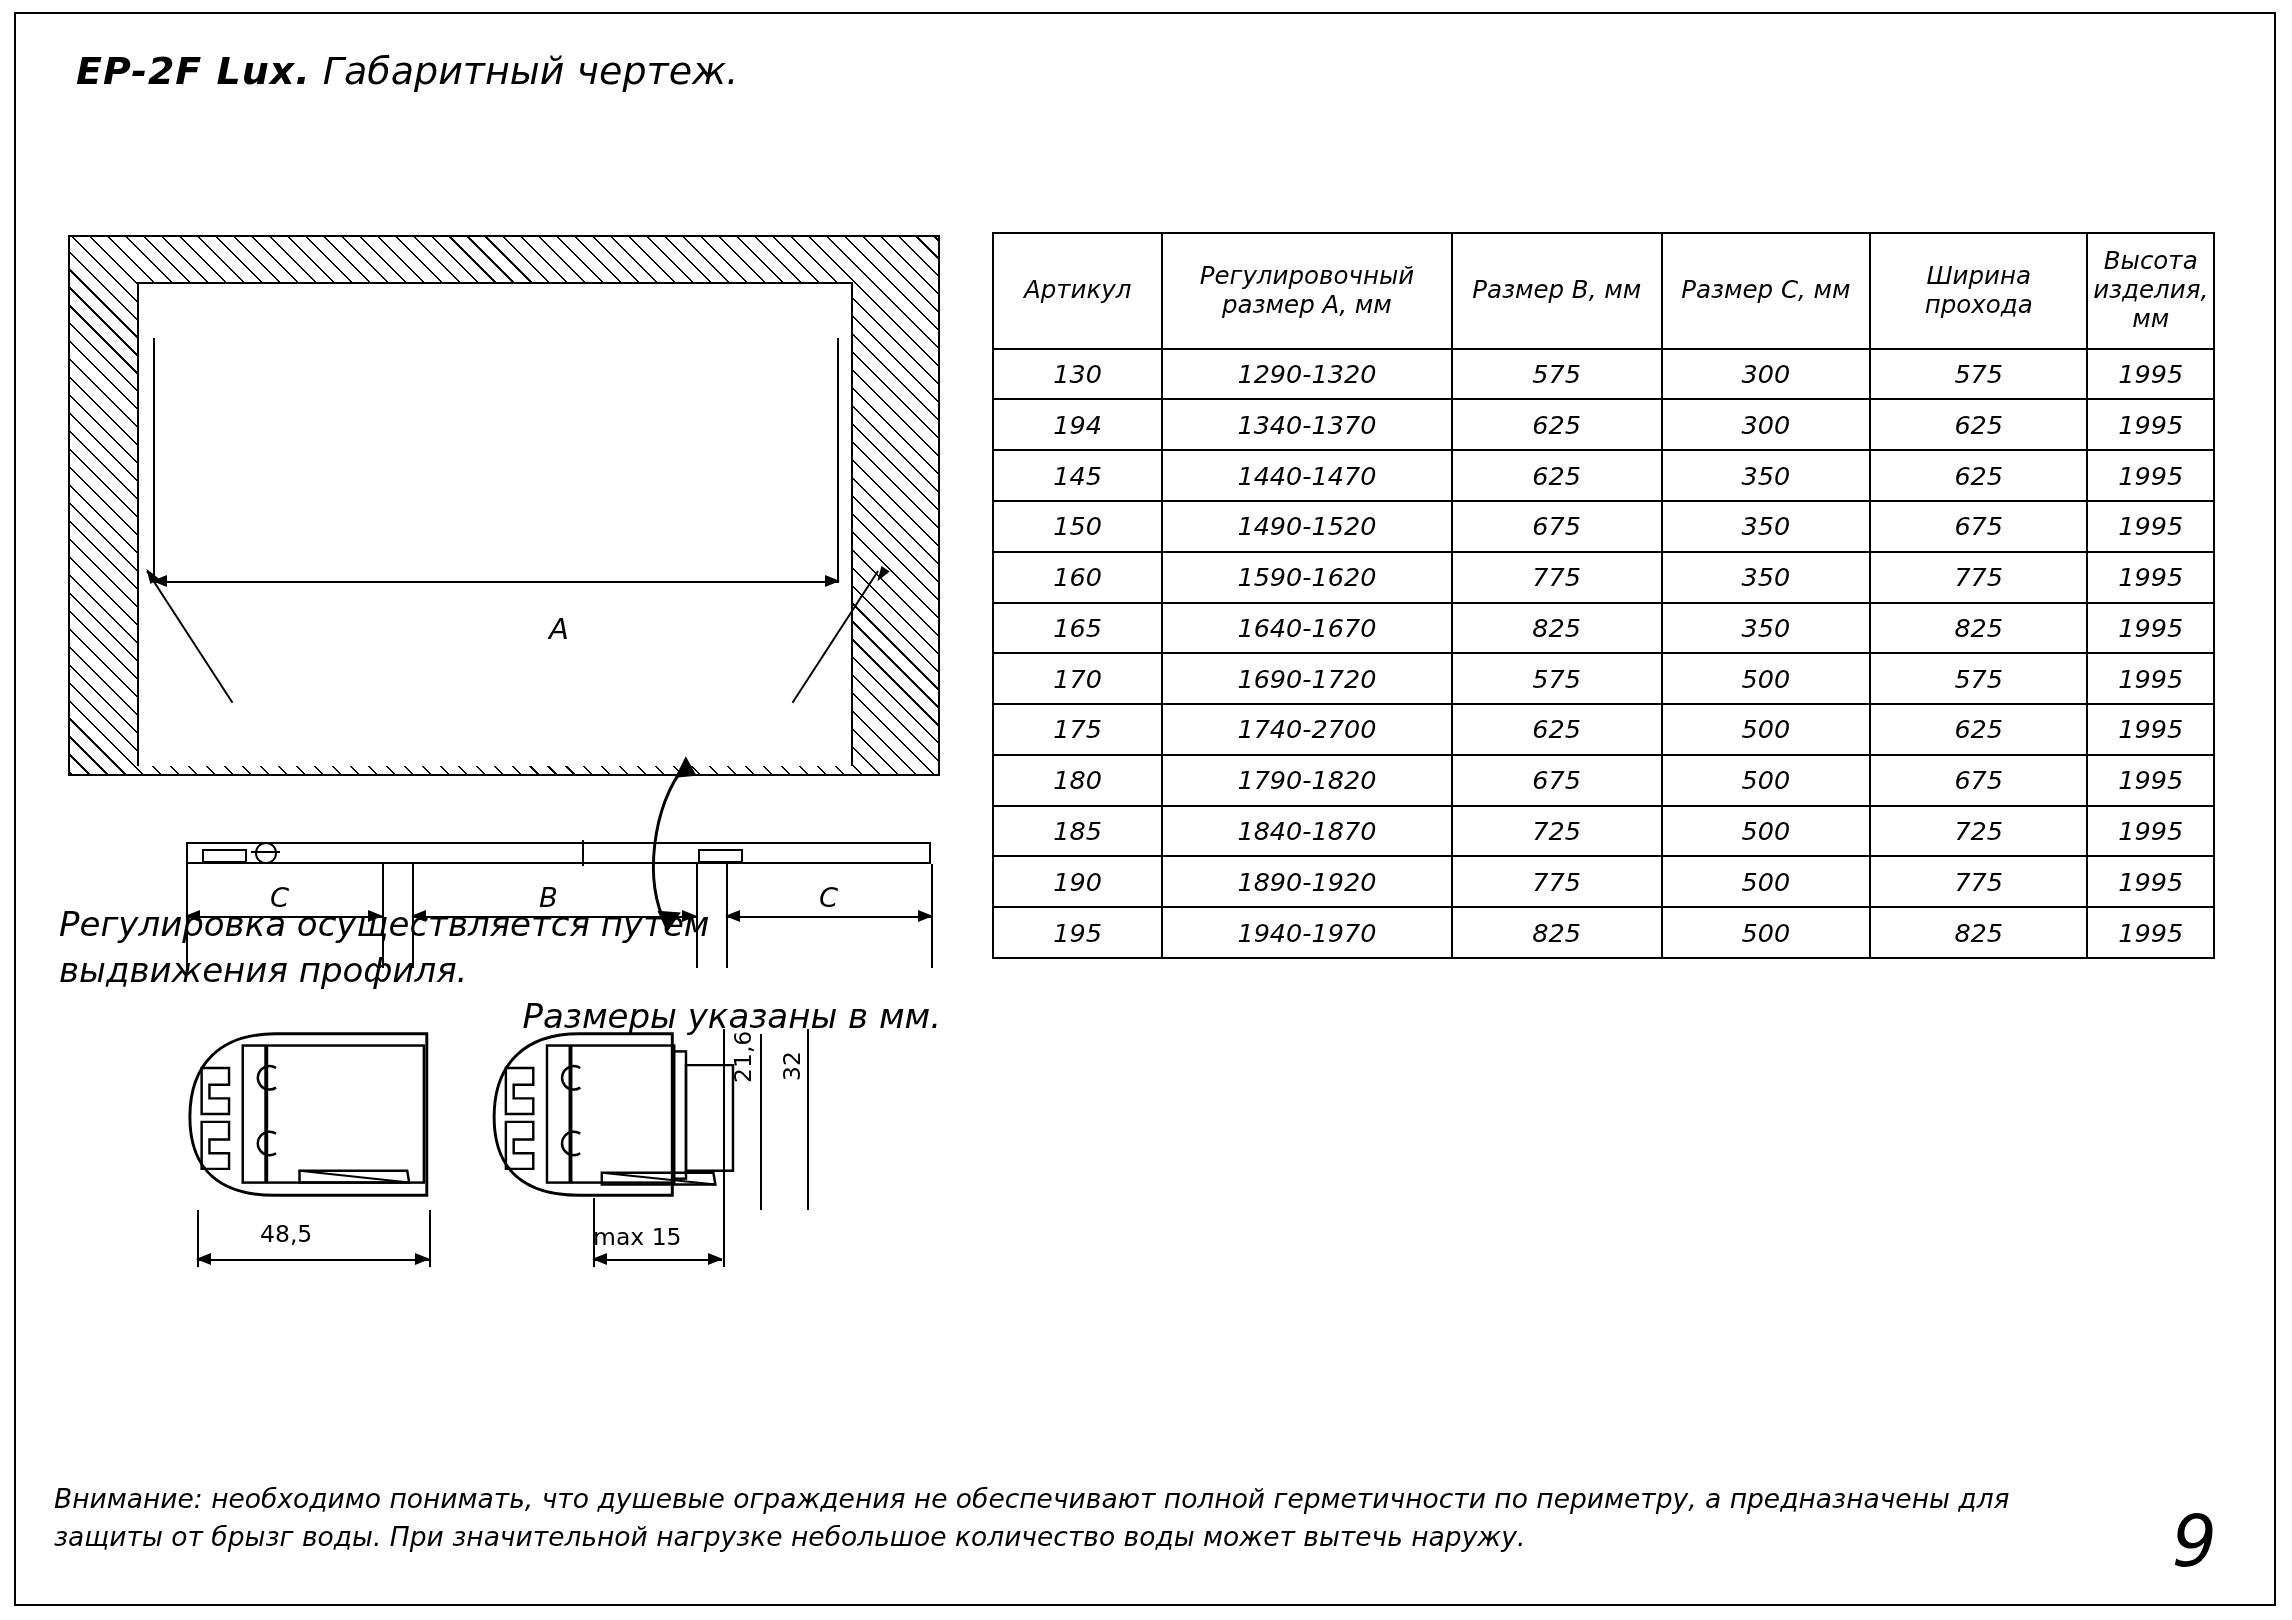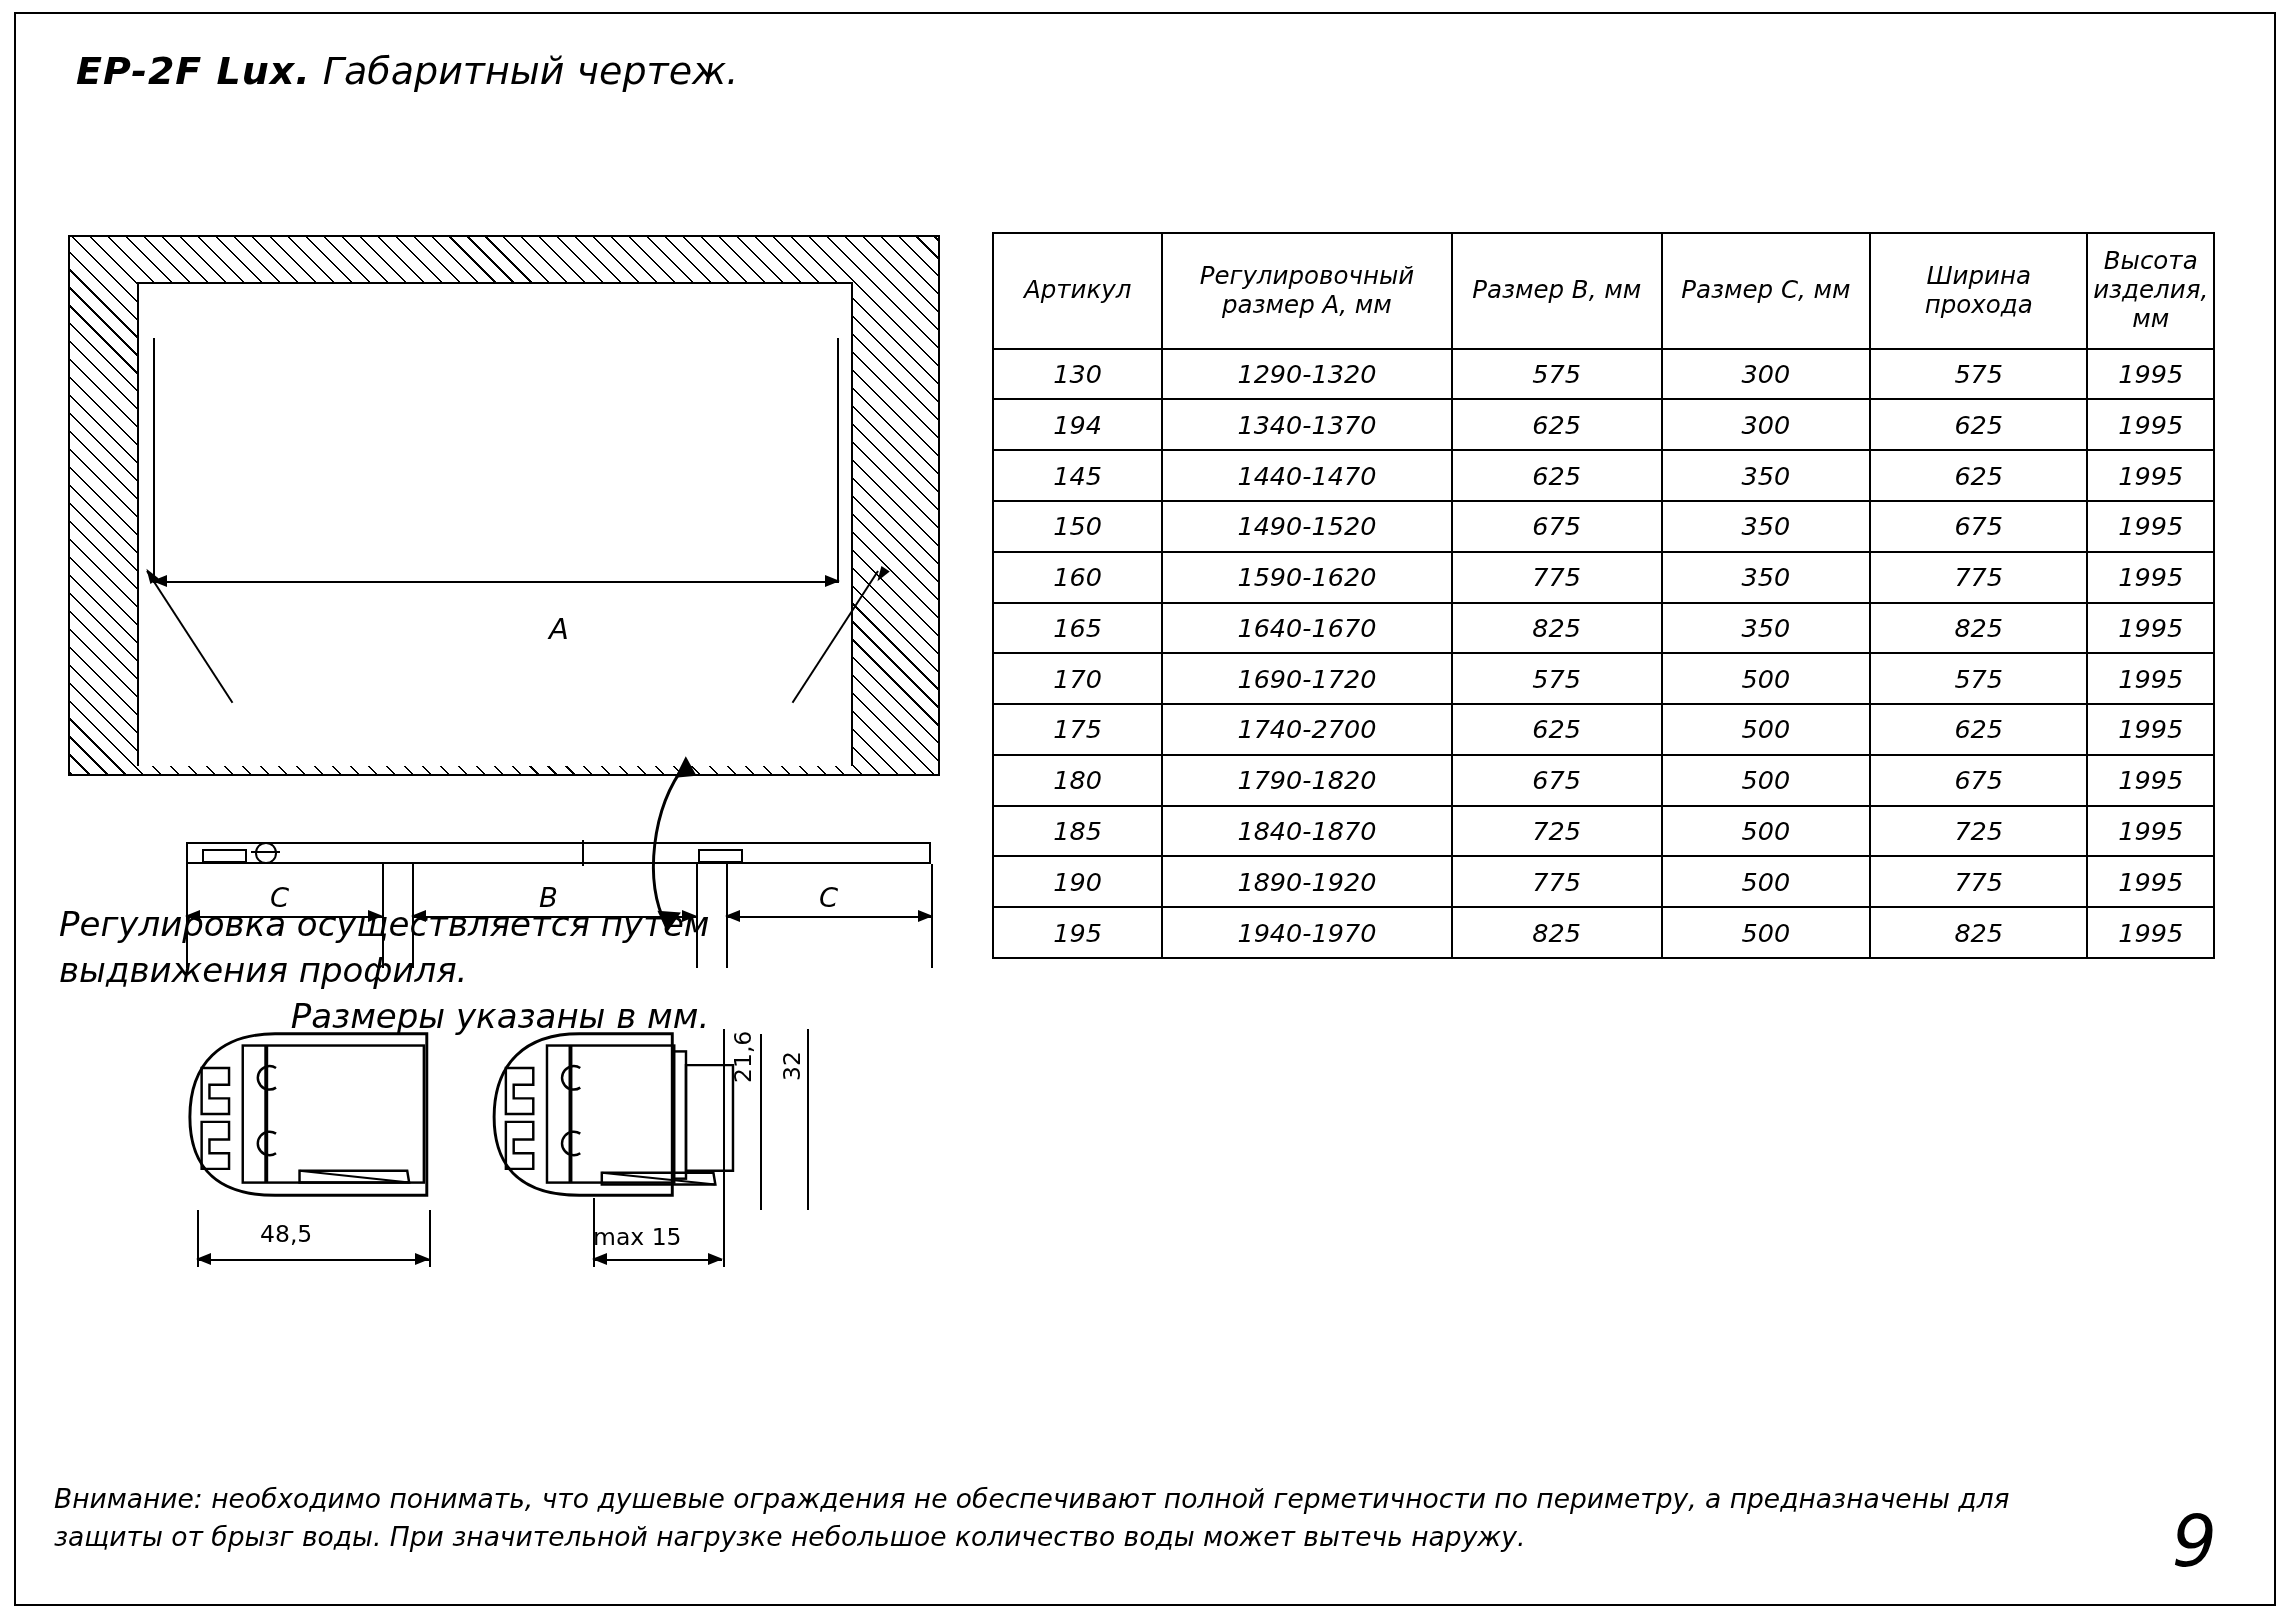--- a/index.html
+++ b/index.html
@@ -166,21 +166,21 @@
   .note {
     position: absolute;
     left: 59px;
     top: 902px;
     width: 882px;
     font-size: 34px;
     font-style: italic;
     line-height: 1.35;
   }
   .note .l1 { display: block; }
-  .note .l2 { display: block; text-align: center; }
+  .note .l2 { display: block; text-align: right; }
   
   .profiles {
     position: absolute;
     left: 172px;
     top: 1024px;
     width: 784px;
     height: 255px;
   }
   .prof-label {
     position: absolute;

